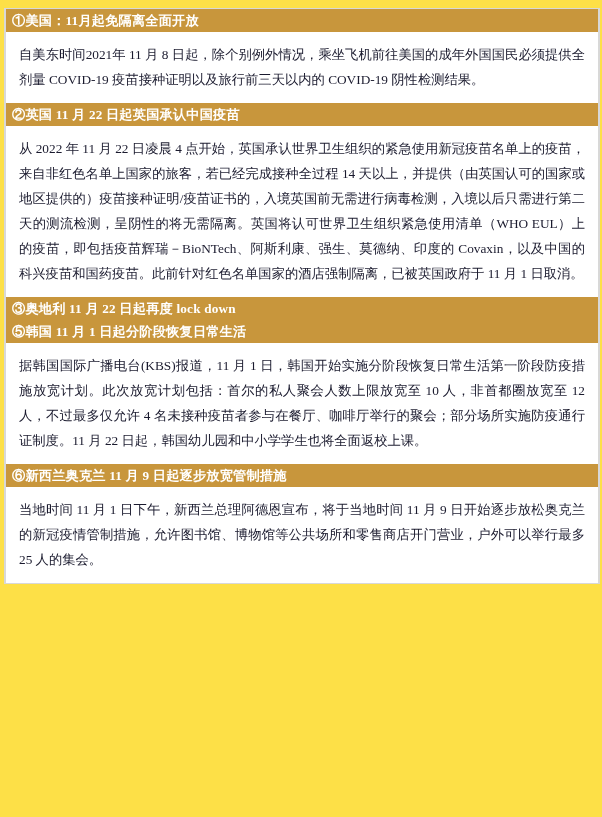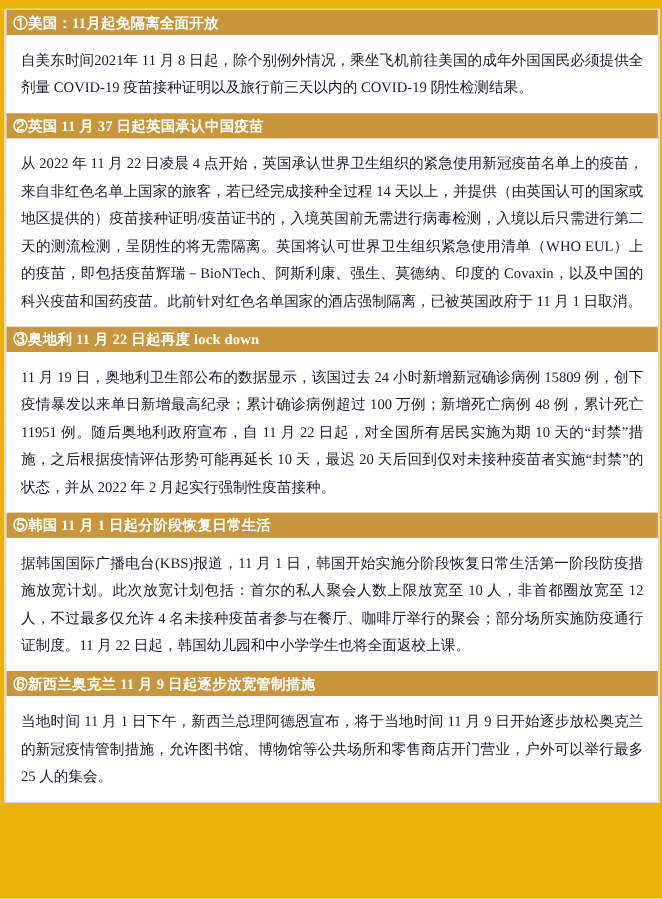--- a/index.html
+++ b/index.html
@@ -11,21 +11,21 @@
     width: 602px;
     height: 817px;
     overflow: hidden;
     font-family: "Liberation Serif", "DejaVu Serif", serif;
   }
   .page {
     width: 602px;
     height: 817px;
     box-sizing: border-box;
     padding: 8px 2px 0 4px;
-    background: #eab308;
+    background: #fde047;
   }
   .doc {
     border-left: 2px solid #d8d8d8;
     border-right: 2px solid #d8d8d8;
     border-top: 1px solid #d8d8d8;
     border-bottom: 1px solid #d8d8d8;
     background: #ffffff;
     box-sizing: border-box;
     width: 596px;
   }
@@ -59,31 +59,28 @@
   <div class="doc">
 
     <div class="section">
       <div class="sec-head">①美国：11月起免隔离全面开放</div>
       <div class="sec-body">
         <p>自美东时间2021年 11 月 8 日起，除个别例外情况，乘坐飞机前往美国的成年外国国民必须提供全剂量 COVID-19 疫苗接种证明以及旅行前三天以内的 COVID-19 阴性检测结果。</p>
       </div>
     </div>
 
     <div class="section">
-      <div class="sec-head">②英国 11 月 37 日起英国承认中国疫苗</div>
+      <div class="sec-head">②英国 11 月 22 日起英国承认中国疫苗</div>
       <div class="sec-body">
         <p>从 2022 年 11 月 22 日凌晨 4 点开始，英国承认世界卫生组织的紧急使用新冠疫苗名单上的疫苗，来自非红色名单上国家的旅客，若已经完成接种全过程 14 天以上，并提供（由英国认可的国家或地区提供的）疫苗接种证明/疫苗证书的，入境英国前无需进行病毒检测，入境以后只需进行第二天的测流检测，呈阴性的将无需隔离。英国将认可世界卫生组织紧急使用清单（WHO EUL）上的疫苗，即包括疫苗辉瑞－BioNTech、阿斯利康、强生、莫德纳、印度的 Covaxin，以及中国的科兴疫苗和国药疫苗。此前针对红色名单国家的酒店强制隔离，已被英国政府于 11 月 1 日取消。</p>
       </div>
     </div>
 
     <div class="section">
       <div class="sec-head">③奥地利 11 月 22 日起再度 lock down</div>
-      <div class="sec-body">
-        <p>11 月 19 日，奥地利卫生部公布的数据显示，该国过去 24 小时新增新冠确诊病例 15809 例，创下疫情暴发以来单日新增最高纪录；累计确诊病例超过 100 万例；新增死亡病例 48 例，累计死亡 11951 例。随后奥地利政府宣布，自 11 月 22 日起，对全国所有居民实施为期 10 天的“封禁”措施，之后根据疫情评估形势可能再延长 10 天，最迟 20 天后回到仅对未接种疫苗者实施“封禁”的状态，并从 2022 年 2 月起实行强制性疫苗接种。</p>
-      </div>
     </div>
 
     <div class="section">
     </div>
 
     <div class="section">
       <div class="sec-head">⑤韩国 11 月 1 日起分阶段恢复日常生活</div>
       <div class="sec-body">
         <p>据韩国国际广播电台(KBS)报道，11 月 1 日，韩国开始实施分阶段恢复日常生活第一阶段防疫措施放宽计划。此次放宽计划包括：首尔的私人聚会人数上限放宽至 10 人，非首都圈放宽至 12 人，不过最多仅允许 4 名未接种疫苗者参与在餐厅、咖啡厅举行的聚会；部分场所实施防疫通行证制度。11 月 22 日起，韩国幼儿园和中小学学生也将全面返校上课。</p>
       </div>

